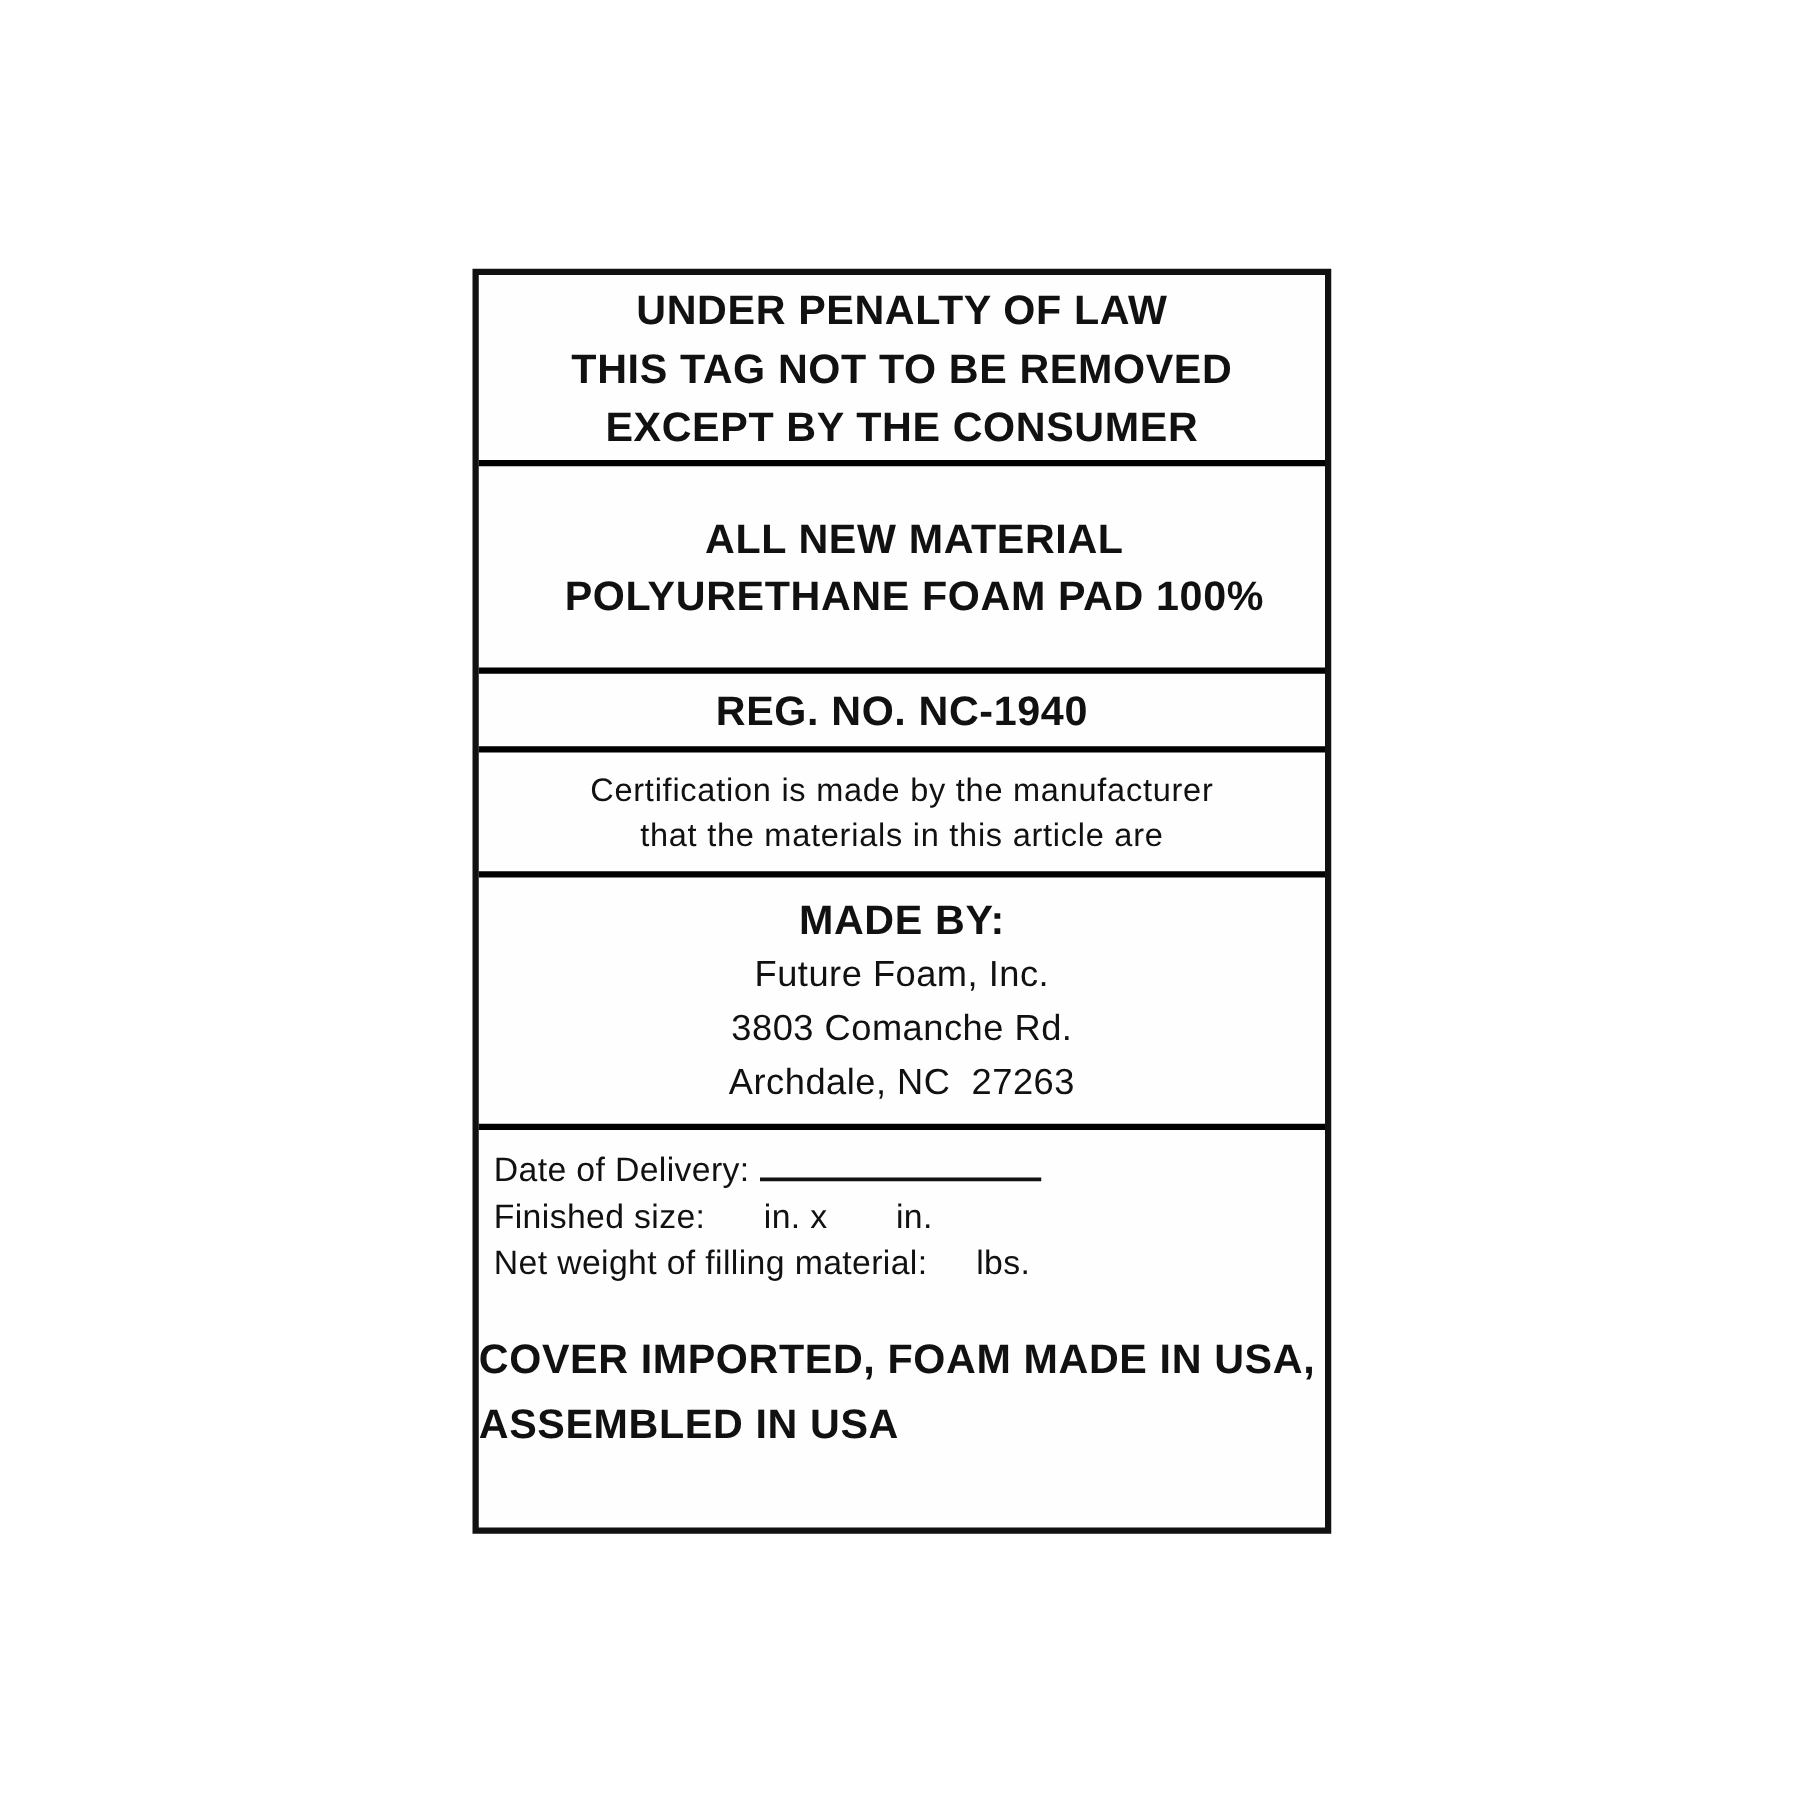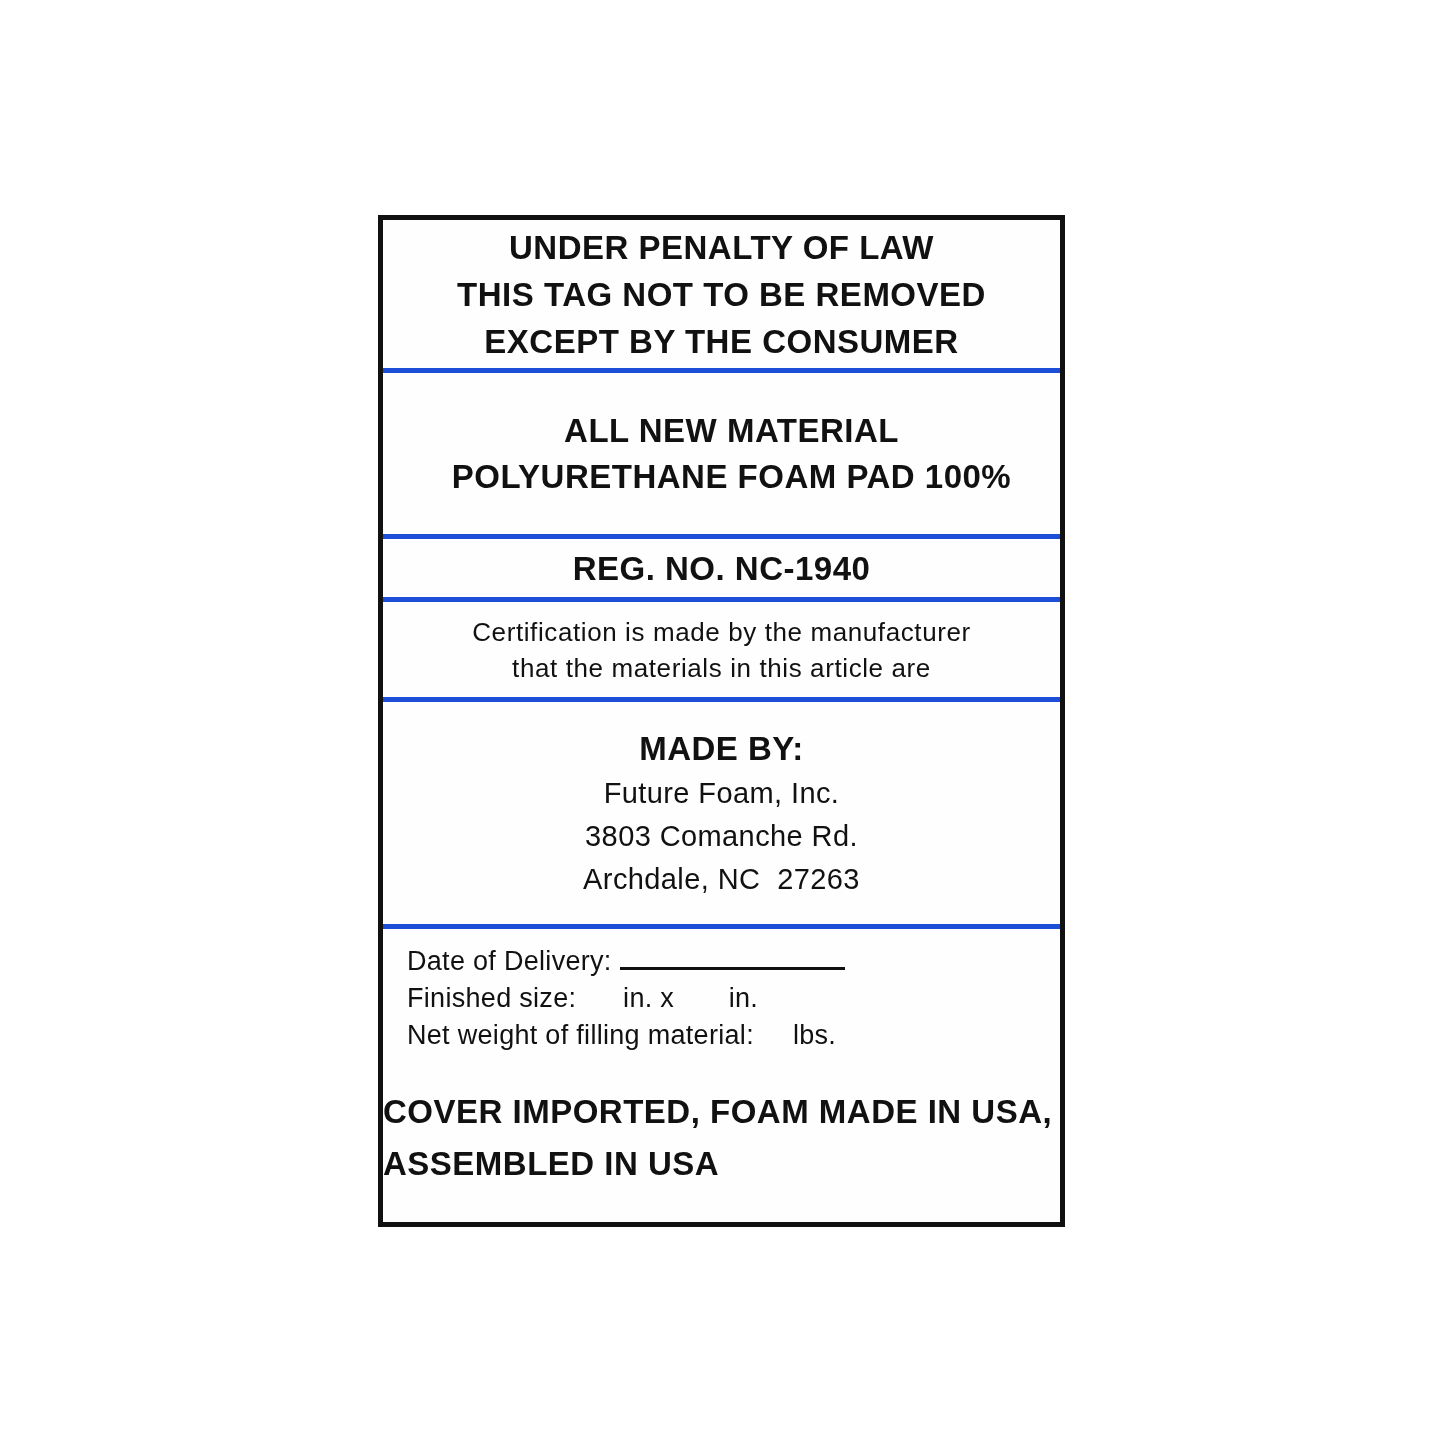--- a/index.html
+++ b/index.html
@@ -18,31 +18,31 @@
     width: 687px;
     height: 1012px;
     border: 5px solid #111111;
     box-sizing: border-box;
     background: #fefefe;
     display: flex;
     flex-direction: column;
   }
   .section {
     box-sizing: border-box;
-    border-bottom: 5px solid #1d4ed8;
+    border-bottom: 5px solid #000000;
     display: flex;
     flex-direction: column;
     justify-content: center;
     text-align: center;
   }
   .section-penalty   { height: 153px; }
   .section-material  { height: 166px; }
   .section-reg-no    { height: 63px; }
   .section-cert      { height: 100px; }
-  .section-made-by   { height: 227px; }
+  .section-made-by   { height: 202px; }
   .section-details   {
     flex: 1;
     border-bottom: none;
     justify-content: flex-start;
     text-align: left;
     padding-top: 14px;
   }
   .bold-line {
     font-weight: bold;
     font-size: 33px;
@@ -65,21 +65,21 @@
   }
   .address-line {
     font-size: 29px;
     line-height: 43px;
     letter-spacing: 0.4px;
     white-space: pre;
   }
   .detail-line {
     font-size: 27px;
     line-height: 37px;
-    padding-left: 24px;
+    padding-left: 12px;
     letter-spacing: 0.3px;
     white-space: pre;
   }
   .blank-line {
     display: inline-block;
     width: 225px;
     height: 2px;
     border-bottom: 3px solid #111111;
     vertical-align: baseline;
   }

